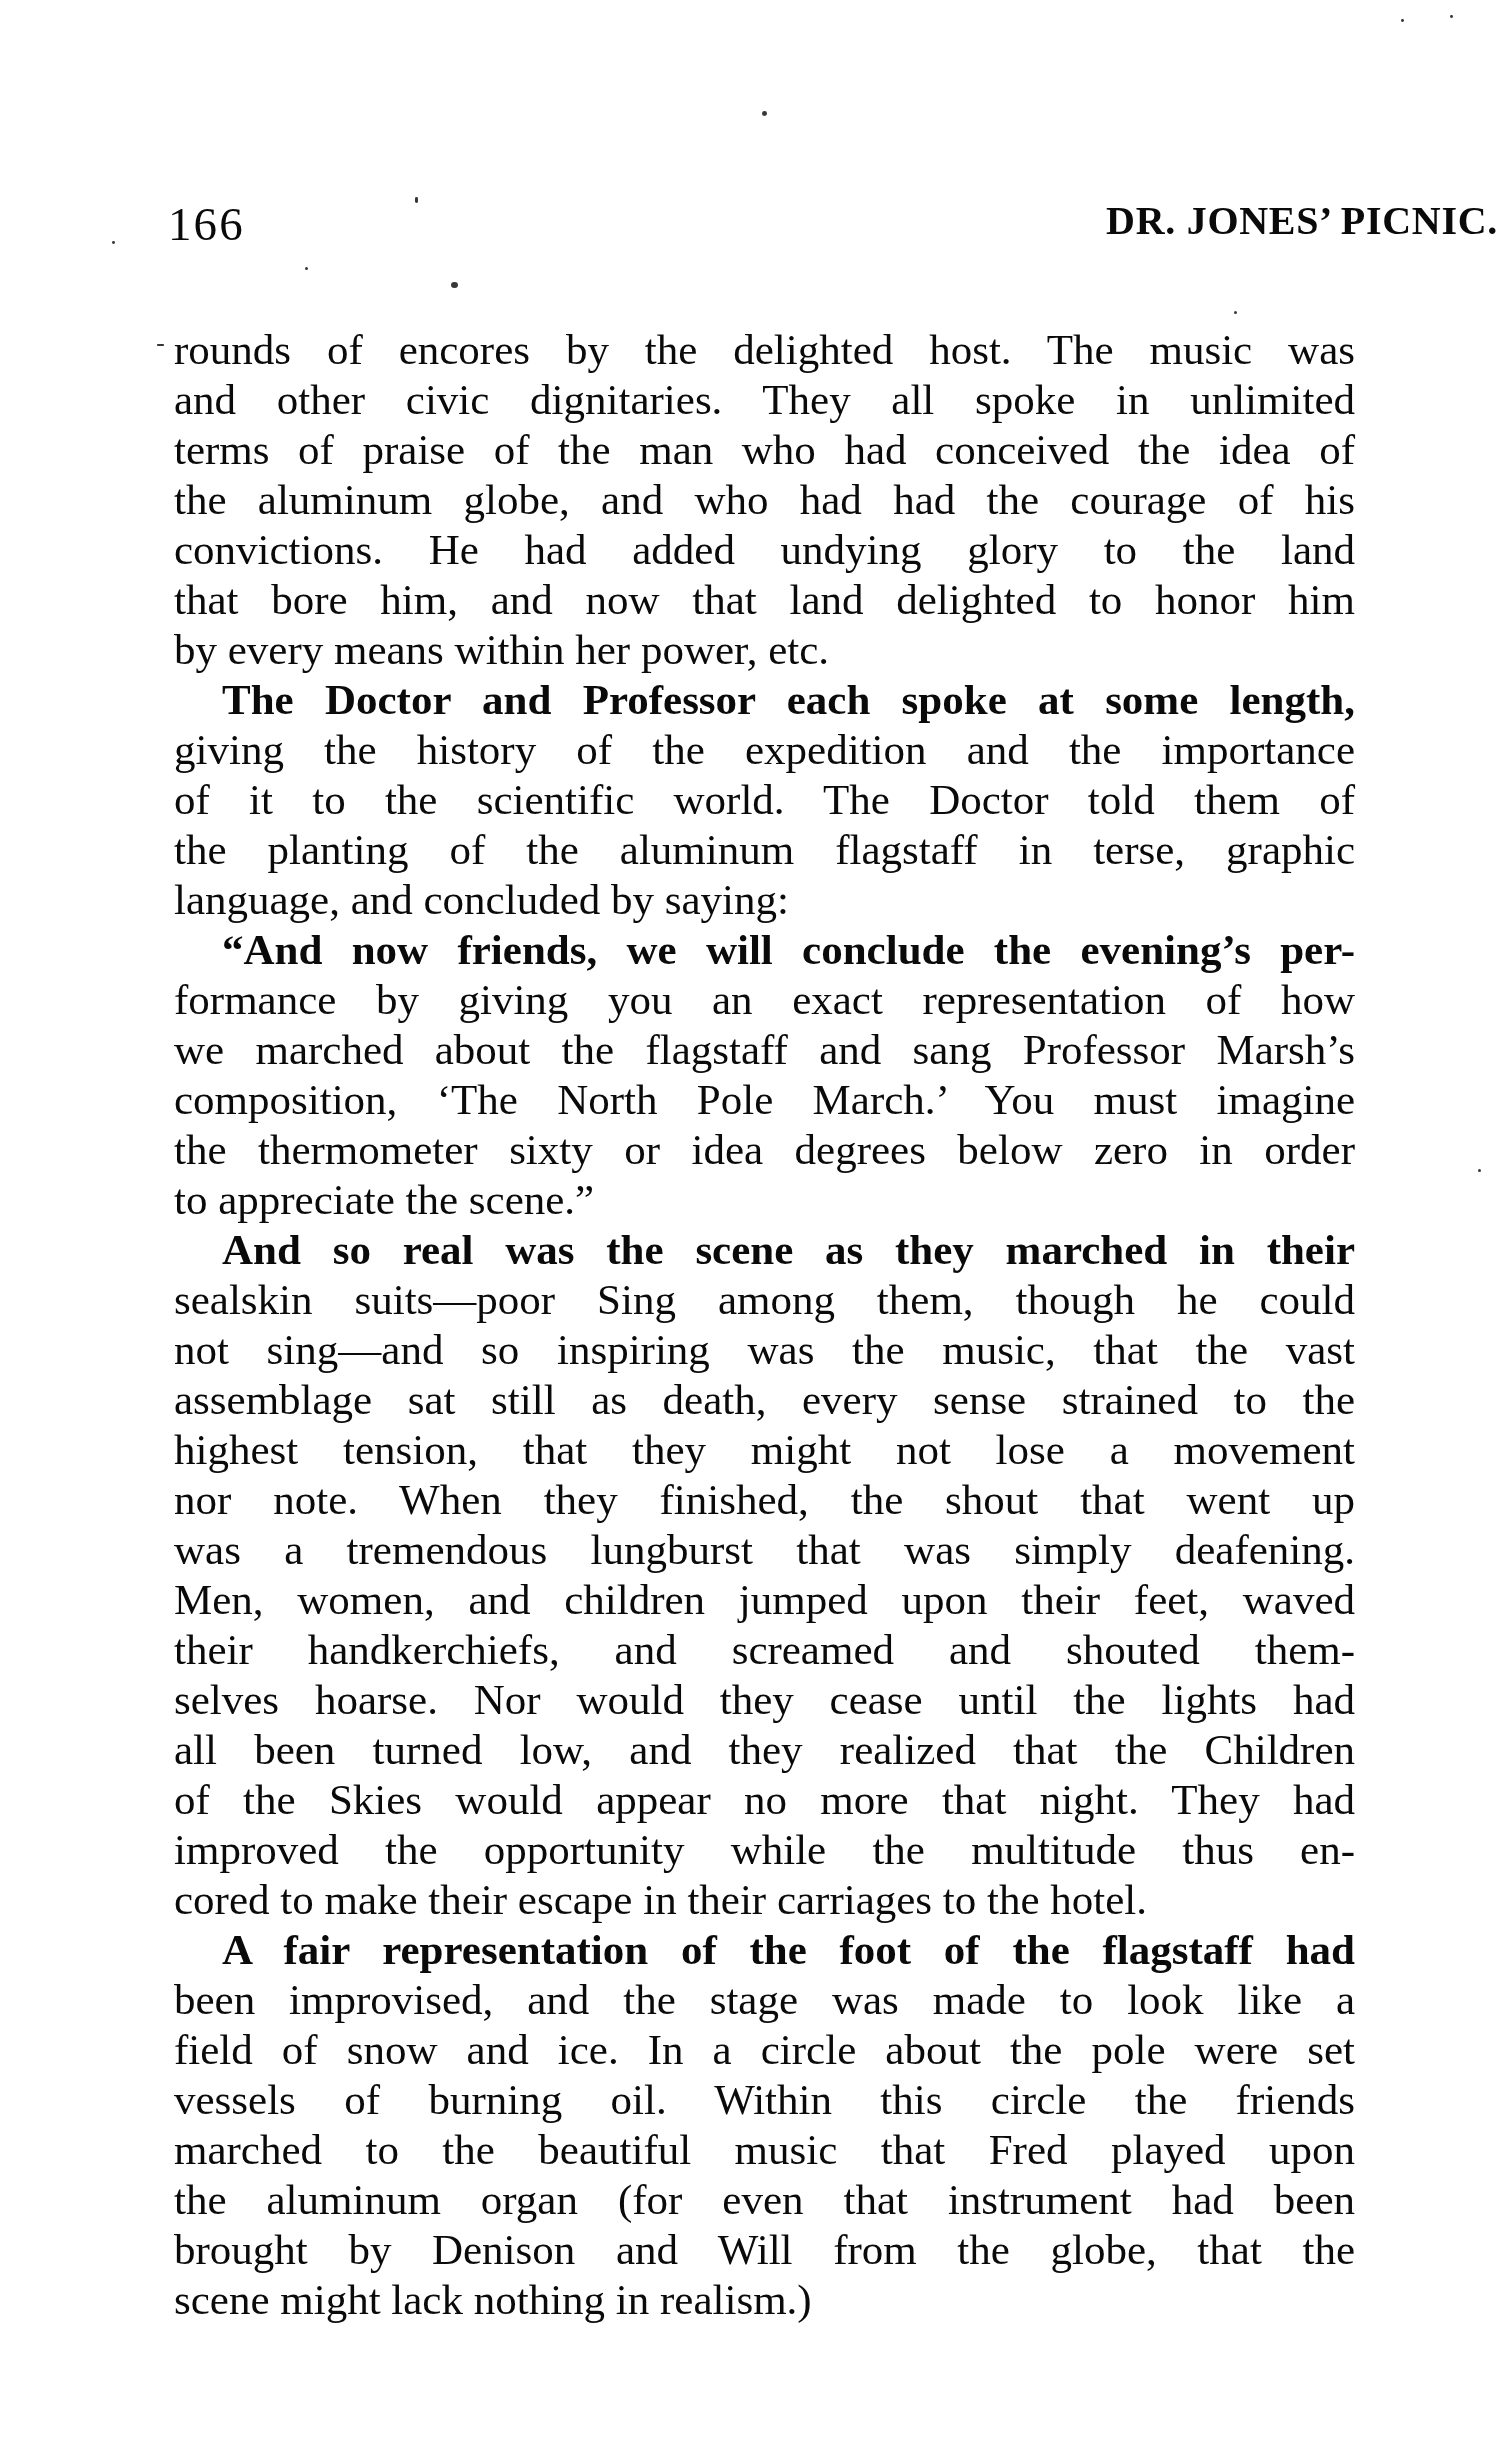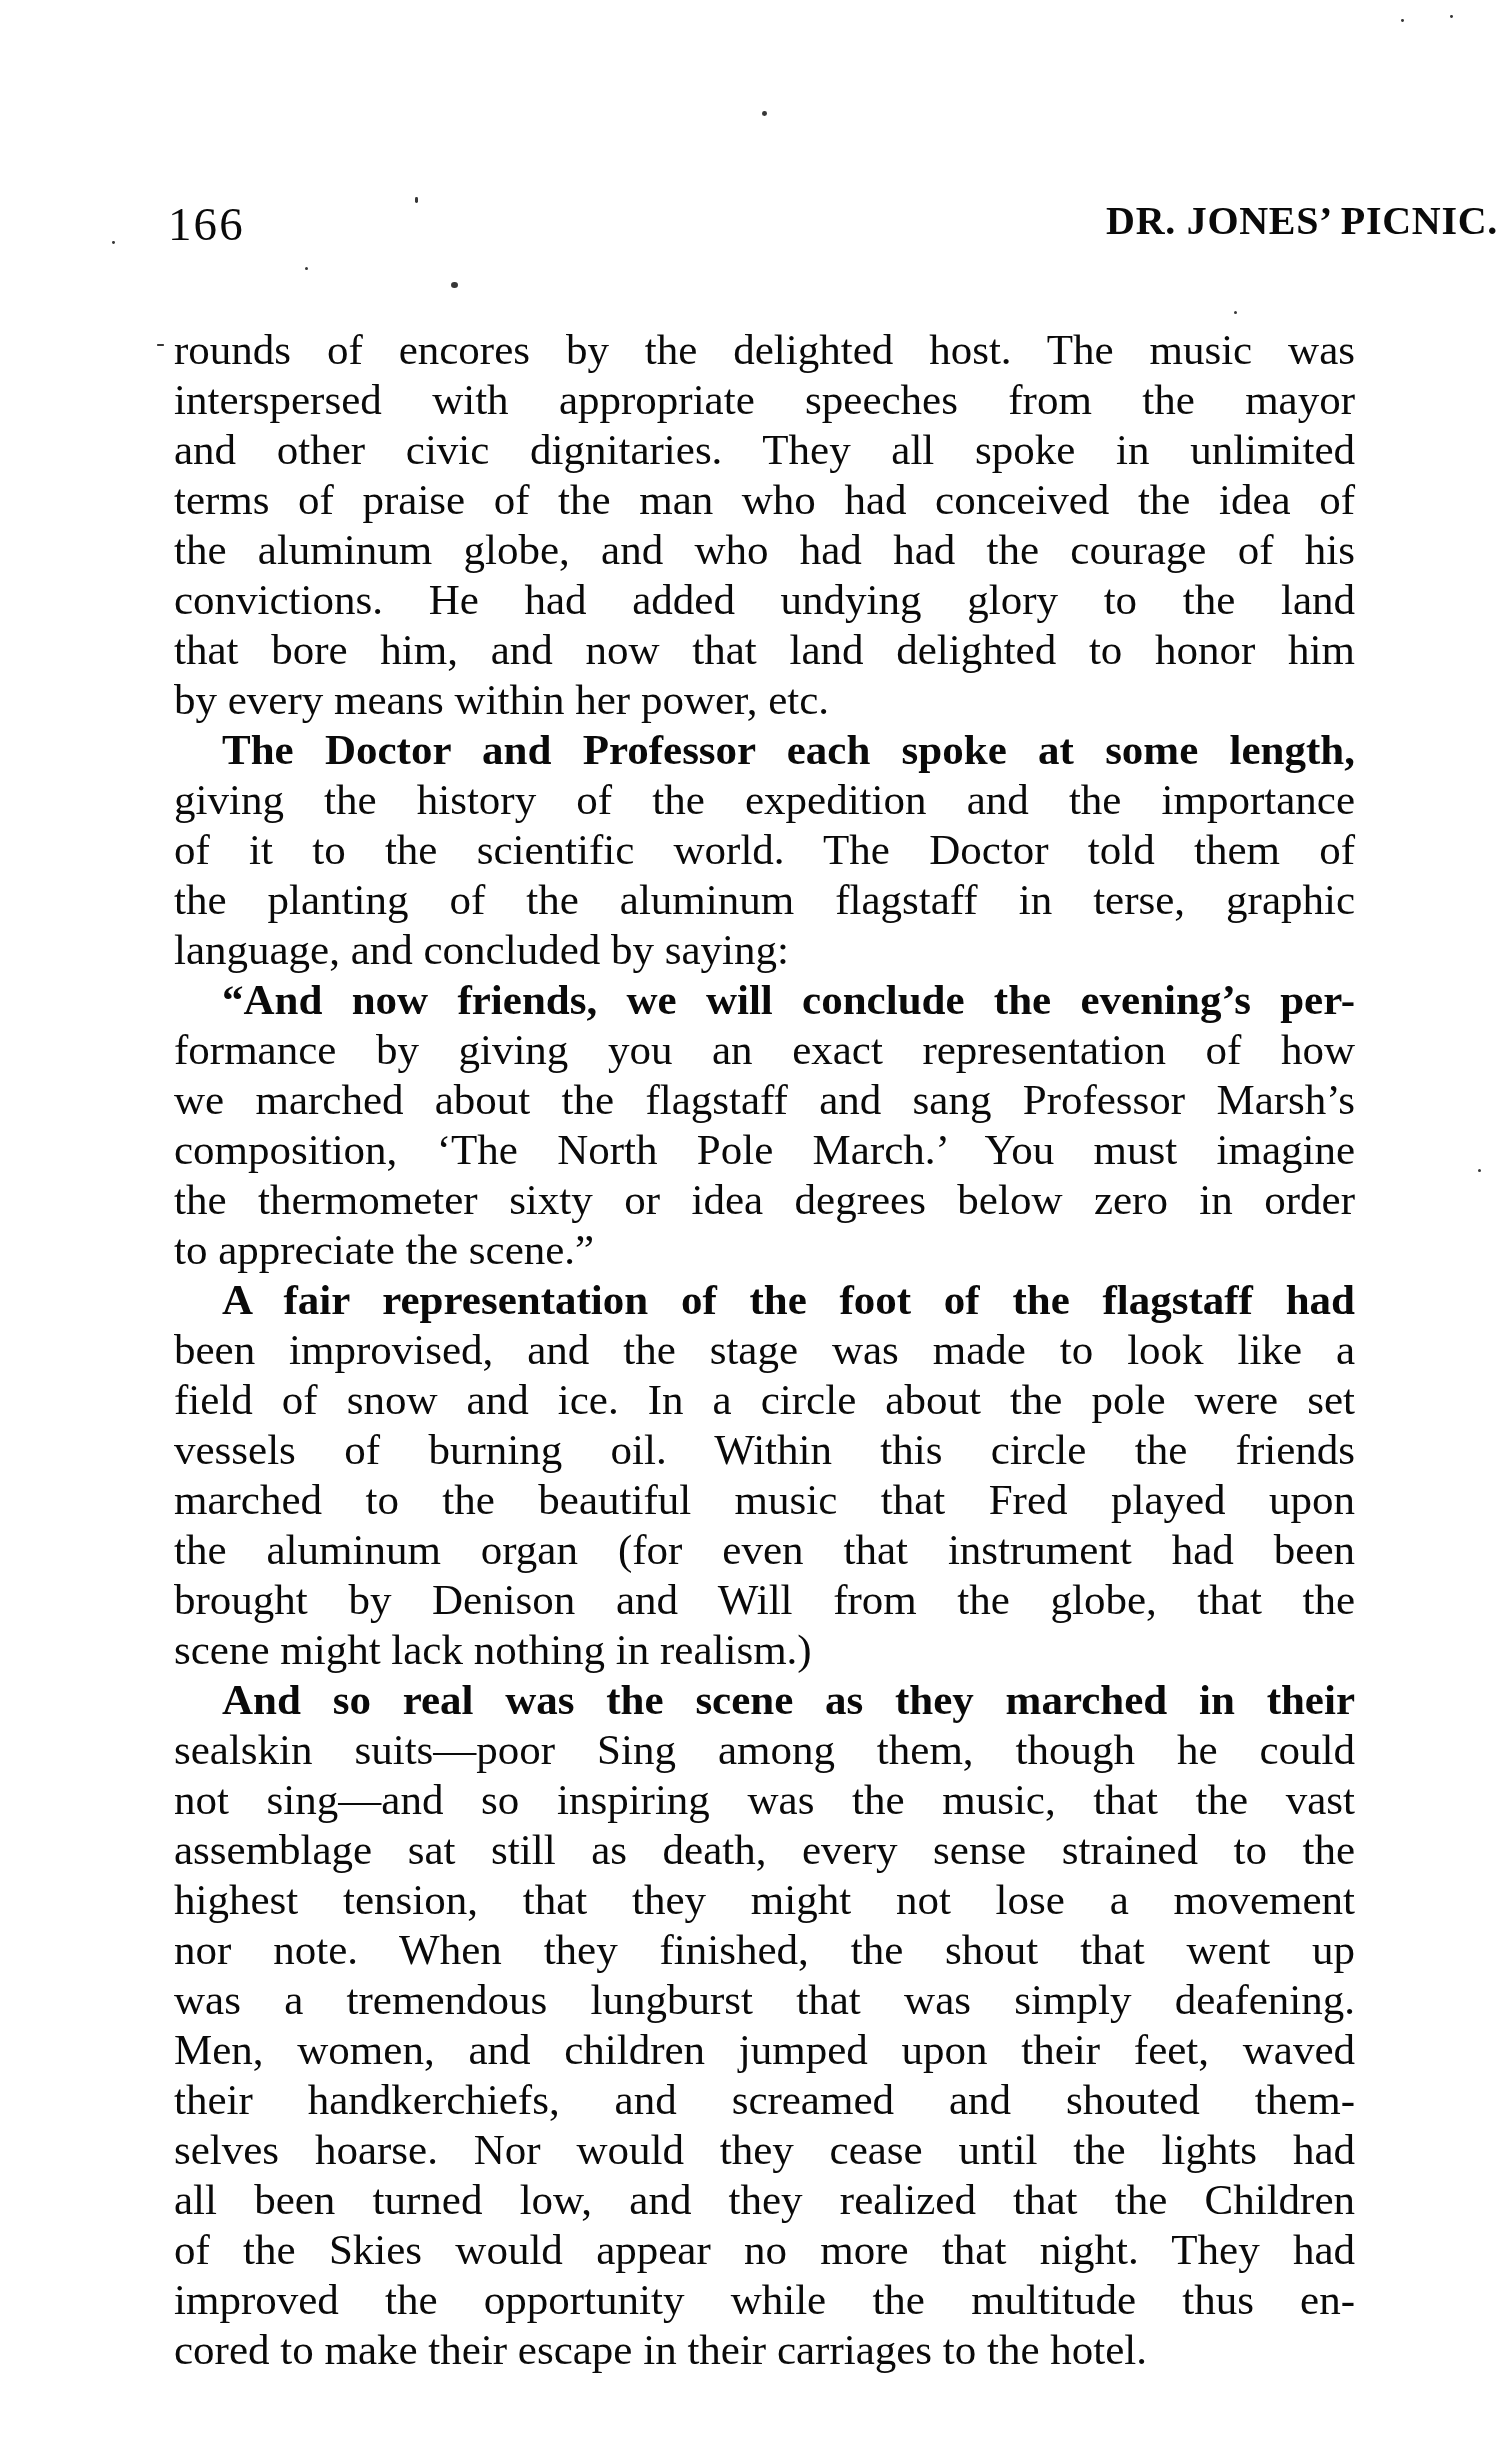--- a/index.html
+++ b/index.html
@@ -46,21 +46,20 @@
 
 <div class="running-header">
   <div class="page-number">166</div>
   <div class="running-title">DR. JONES’ PICNIC.</div>
 </div>
 
 <div class="body-text">
 
   <p class="para">
     <span class="line">rounds of encores by the delighted host. The music was</span>
-    <span class="line">interspersed with appropriate speeches from the mayor</span>
     <span class="line">and other civic dignitaries. They all spoke in unlimited</span>
     <span class="line">terms of praise of the man who had conceived the idea of</span>
     <span class="line">the aluminum globe, and who had had the courage of his</span>
     <span class="line">convictions. He had added undying glory to the land</span>
     <span class="line">that bore him, and now that land delighted to honor him</span>
     <span class="line last">by every means within her power, etc.</span>
   </p>
 
   <p class="para indented">
     <span class="line">The Doctor and Professor each spoke at some length,</span>
@@ -73,45 +72,45 @@
   <p class="para indented">
     <span class="line">“And now friends, we will conclude the evening’s per-</span>
     <span class="line">formance by giving you an exact representation of how</span>
     <span class="line">we marched about the flagstaff and sang Professor Marsh’s</span>
     <span class="line">composition, ‘The North Pole March.’ You must imagine</span>
     <span class="line">the thermometer sixty or idea degrees below zero in order</span>
     <span class="line last">to appreciate the scene.”</span>
   </p>
 
   <p class="para indented">
-    <span class="line">A fair representation of the foot of the flagstaff had</span>
-    <span class="line">been improvised, and the stage was made to look like a</span>
-    <span class="line">field of snow and ice. In a circle about the pole were set</span>
-    <span class="line">vessels of burning oil. Within this circle the friends</span>
-    <span class="line">marched to the beautiful music that Fred played upon</span>
-    <span class="line">the aluminum organ (for even that instrument had been</span>
-    <span class="line">brought by Denison and Will from the globe, that the</span>
-    <span class="line last">scene might lack nothing in realism.)</span>
-  </p>
-
-  <p class="para indented">
     <span class="line">And so real was the scene as they marched in their</span>
     <span class="line">sealskin suits—poor Sing among them, though he could</span>
     <span class="line">not sing—and so inspiring was the music, that the vast</span>
     <span class="line">assemblage sat still as death, every sense strained to the</span>
     <span class="line">highest tension, that they might not lose a movement</span>
     <span class="line">nor note. When they finished, the shout that went up</span>
     <span class="line">was a tremendous lungburst that was simply deafening.</span>
     <span class="line">Men, women, and children jumped upon their feet, waved</span>
     <span class="line">their handkerchiefs, and screamed and shouted them-</span>
     <span class="line">selves hoarse. Nor would they cease until the lights had</span>
     <span class="line">all been turned low, and they realized that the Children</span>
     <span class="line">of the Skies would appear no more that night. They had</span>
     <span class="line">improved the opportunity while the multitude thus en-</span>
     <span class="line last">cored to make their escape in their carriages to the hotel.</span>
+  </p>
+
+  <p class="para indented">
+    <span class="line">A fair representation of the foot of the flagstaff had</span>
+    <span class="line">been improvised, and the stage was made to look like a</span>
+    <span class="line">field of snow and ice. In a circle about the pole were set</span>
+    <span class="line">vessels of burning oil. Within this circle the friends</span>
+    <span class="line">marched to the beautiful music that Fred played upon</span>
+    <span class="line">the aluminum organ (for even that instrument had been</span>
+    <span class="line">brought by Denison and Will from the globe, that the</span>
+    <span class="line last">scene might lack nothing in realism.)</span>
   </p>
 
 </div>
 
 <div class="speck" style="left:762px; top:111px; width:4.8px; height:4.8px;"></div>
 <div class="speck" style="left:305px; top:267px; width:3.4px; height:3.4px;"></div>
 <div class="speck" style="left:451px; top:282px; width:6.9px; height:6.2px;"></div>
 <div class="speck" style="left:112px; top:241px; width:2.8px; height:2.8px;"></div>
 <div class="speck" style="left:415px; top:197px; width:2.8px; height:6.2px; border-radius:1.4px;"></div>
 <div class="speck" style="left:1401px; top:19px; width:2.8px; height:2.8px;"></div>

